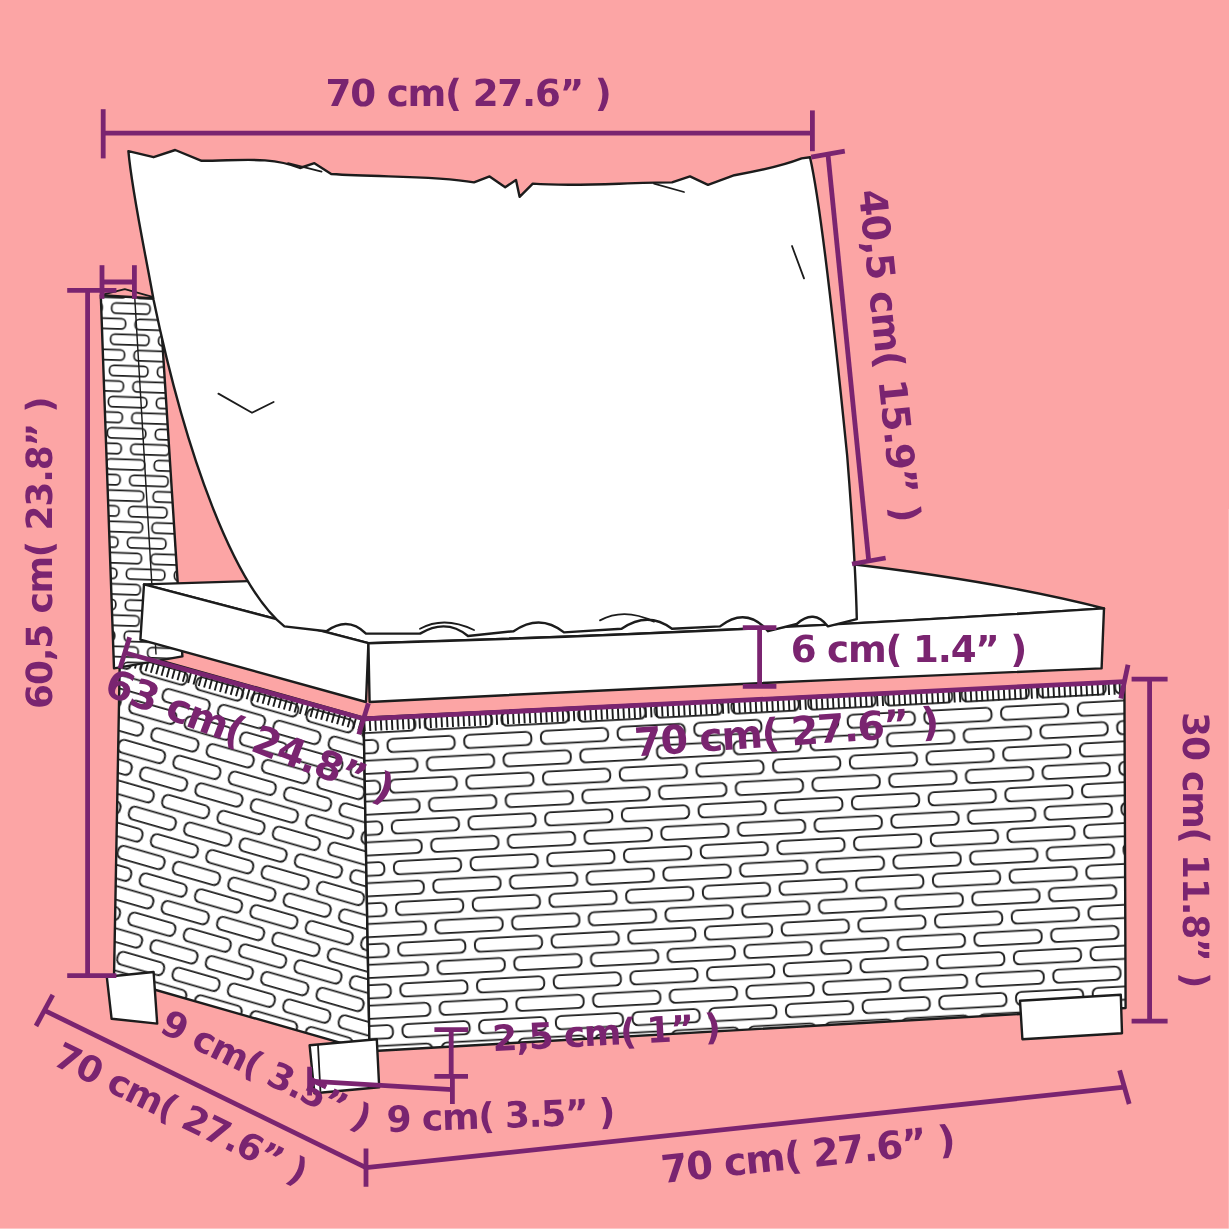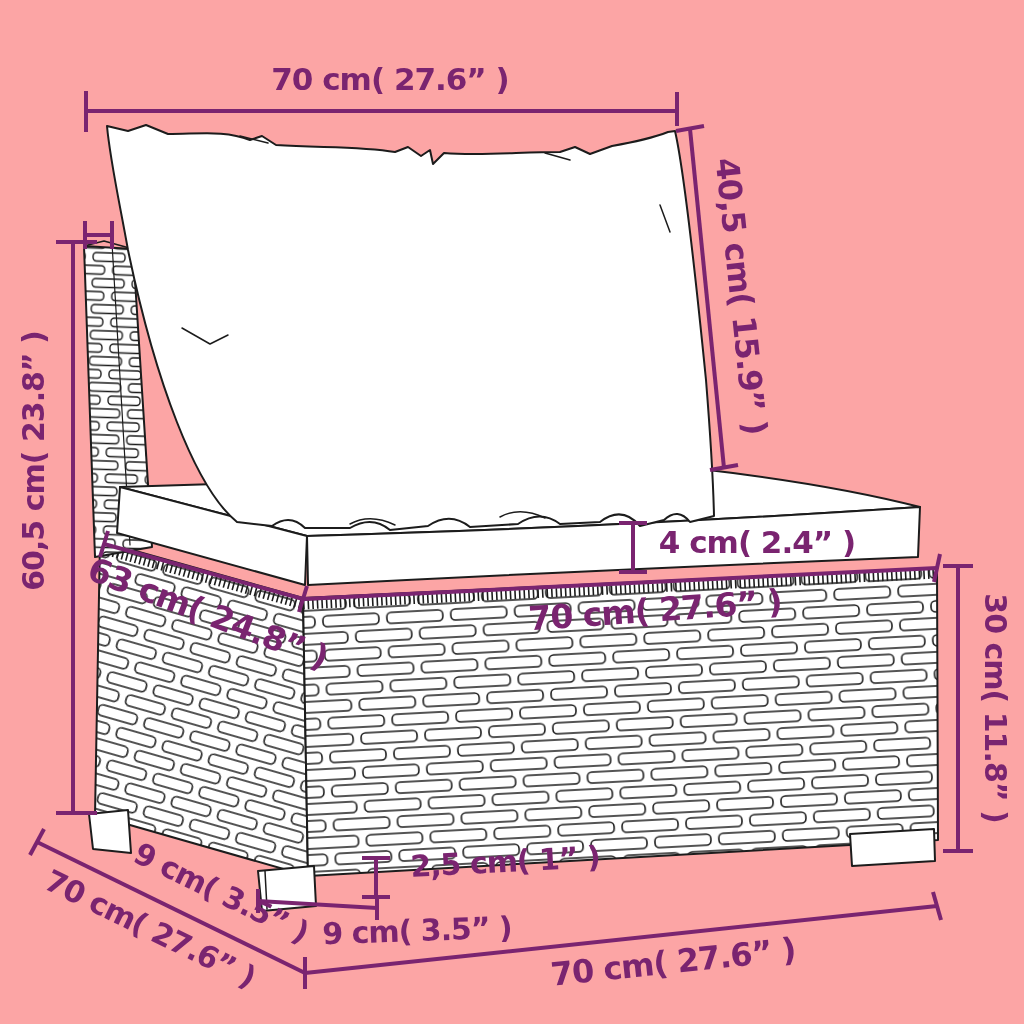--- a/index.html
+++ b/index.html
@@ -185,21 +185,21 @@
     </g>
   </svg>
 
   <div class="dim" style="left:390px;top:79px;font-size:31px;transform:translate(-50%,-50%);">70 cm( 27.6” )</div>
 
 
   <div class="dim" style="left:741px;top:296px;font-size:32px;transform:translate(-50%,-50%) rotate(84deg);">40,5 cm( 15.9” )</div>
 
   <div class="dim" style="left:34px;top:461px;font-size:30px;transform:translate(-50%,-50%) rotate(-90deg);">60,5 cm( 23.8” )</div>
 
-  <div class="dim" style="left:757px;top:542px;font-size:31px;transform:translate(-50%,-50%);">4 cm( 2.4” )</div>
+  <div class="dim" style="left:757px;top:542px;font-size:31px;transform:translate(-50%,-50%);">6 cm( 1.4” )</div>
 
   <div class="dim" style="left:208px;top:613px;font-size:33px;transform:translate(-50%,-50%) rotate(21deg);">63 cm( 24.8” )</div>
 
   <div class="dim" style="left:655px;top:610px;font-size:33px;transform:translate(-50%,-50%) rotate(-4deg);">70 cm( 27.6” )</div>
 
   <div class="dim" style="left:995px;top:708px;font-size:30px;transform:translate(-50%,-50%) rotate(90deg);">30 cm( 11.8” )</div>
 
   <div class="dim" style="left:221px;top:893px;font-size:30px;transform:translate(-50%,-50%) rotate(26deg);">9 cm( 3.5” )</div>
 
   <div class="dim" style="left:150px;top:929px;font-size:30px;transform:translate(-50%,-50%) rotate(26deg);">70 cm( 27.6” )</div>

